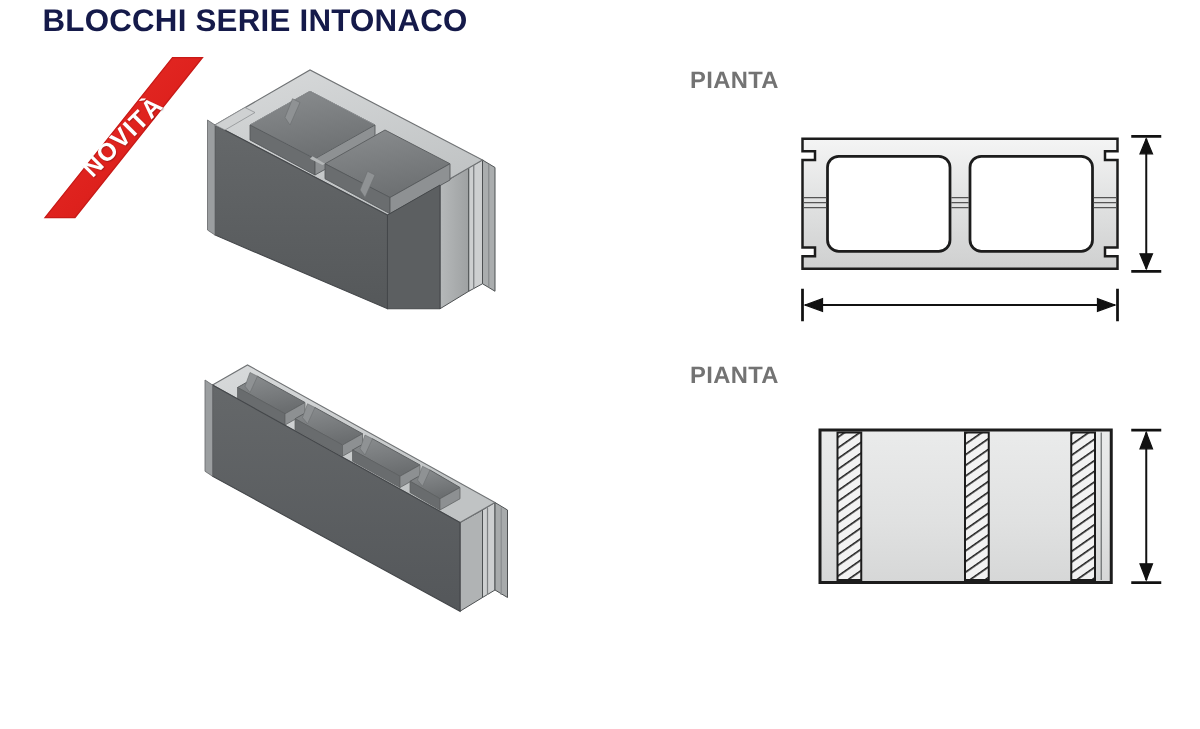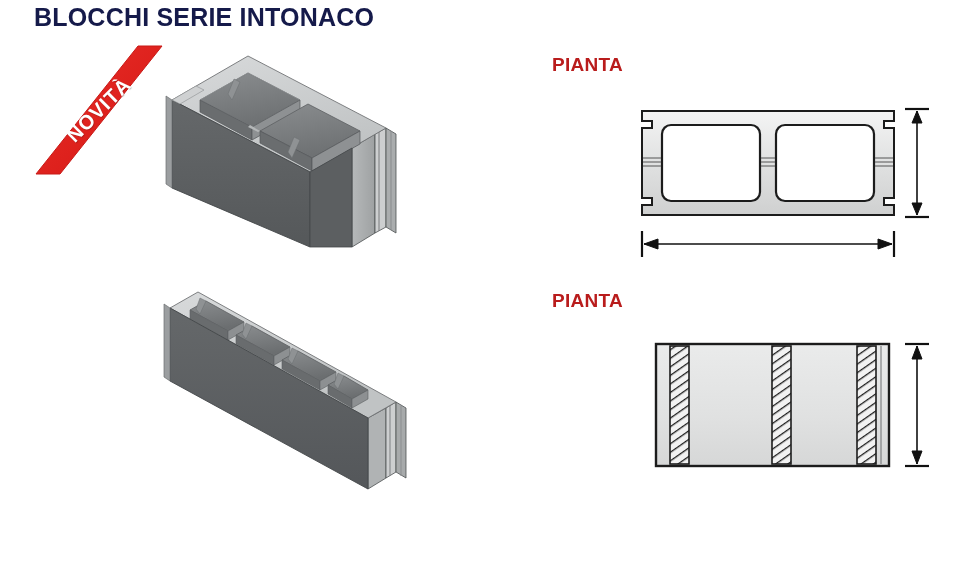--- a/index.html
+++ b/index.html
@@ -35,21 +35,21 @@
     font-weight: bold;
     letter-spacing: 0.2px;
     color: #151a4a;
     white-space: nowrap;
   }
   .sub-title {
     position: absolute;
     font-size: 19px;
     font-weight: bold;
     letter-spacing: 0.3px;
-    color: #b91c1c;
+    color: #737373;
     white-space: nowrap;
   }
   #pianta-title { left: 540px; top: 54px; }
   #sezione-title { left: 540px; top: 290px; }
 
   
   .ribbon-wrap {
     position: absolute;
     left: 22px;
     top: 44px;

